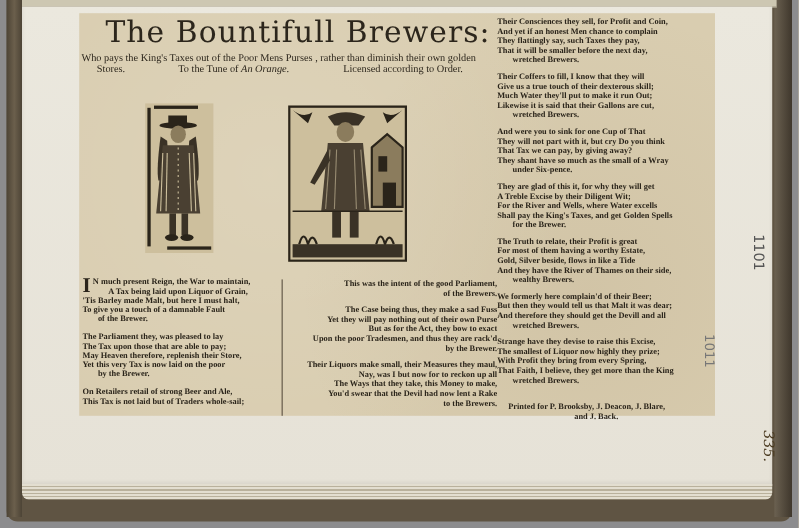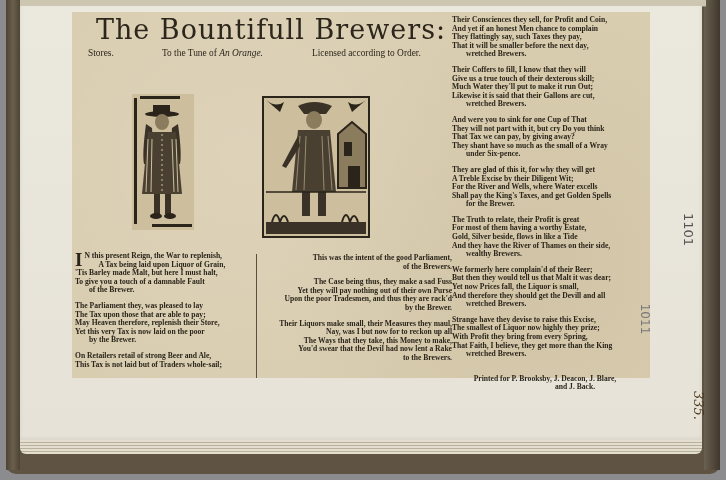--- a/index.html
+++ b/index.html
@@ -22,21 +22,21 @@
   .woodcut1{left:60px;top:82px;width:62px;height:136px;}
   .woodcut2{left:190px;top:84px;width:108px;height:142px;}
   .col{position:absolute;font-family:"Liberation Serif",serif;font-size:7.6px;line-height:8.6px;color:#2a241a;font-weight:bold;}
   .col1{left:3px;top:240px;width:178px;}
   .col2{left:184px;top:242px;width:192px;border-left:1px solid #5a5040;padding-left:3px;height:124px;text-align:right;}
   .col3{left:380px;top:4px;width:176px;}
   .stanza{margin-bottom:7px;}
   .line{white-space:nowrap;overflow:hidden;}
   .line.ind{padding-left:14px;}
   .dropcap{float:left;font-size:19px;line-height:16px;margin-right:2px;font-weight:bold;}
-  .imprint{margin-top:16px;padding-left:10px;text-align:center;}
+  .imprint{margin-top:16px;padding-left:10px;}
   .imprint .l2{padding-left:60px;}
   .pencil-num1{position:absolute;left:672px;top:222px;transform:rotate(90deg);font-size:13px;color:#555;font-family:"DejaVu Sans",sans-serif;}
   .pencil-num2{position:absolute;left:630px;top:312px;transform:rotate(90deg);font-size:12px;color:#777;font-family:"DejaVu Sans",sans-serif;}
   .page-num{position:absolute;left:684px;top:398px;transform:rotate(90deg);font-size:13px;color:#4a3a20;font-family:"DejaVu Serif",serif;font-style:italic;}
 </style>
 </head>
 <body>
 
 <div class="binding"></div>
 <div class="binding-spine"></div>
@@ -44,20 +44,21 @@
 <div class="top-strip"></div>
 
 <div class="album-page">
   <div class="pencil-cross">+</div>
 </div>
 <div class="page-stack"></div>
 
 <div class="sheet">
   <div class="title">The Bountifull Brewers:</div>
   <div class="subtitle">
+    <div>Who pays the King's Taxes out of the Poor Mens Purses , rather than diminish their own golden</div>
     <div class="row2">
       <span class="stores">Stores.</span>
       <span class="tune"><span>To the Tune of </span><i>An Orange.</i></span>
       <span>Licensed according to Order.</span>
     </div>
   </div>
 
   <div class="woodcut woodcut1">
     <svg width="62" height="136" viewBox="0 0 62 136">
       <rect x="2" y="4" width="3" height="126" fill="#2a241a"></rect>
@@ -106,21 +107,21 @@
       <line x1="4" y1="96" x2="104" y2="96" stroke="#2a241a" stroke-width="1.5"></line>
       <path d="M10 126 Q14 112 18 126 Q22 114 26 126" stroke="#2a241a" stroke-width="2" fill="none"></path>
       <path d="M80 126 Q84 112 88 126 Q92 114 96 126" stroke="#2a241a" stroke-width="2" fill="none"></path>
       <rect x="4" y="126" width="100" height="12" fill="#3a3226"></rect>
     </svg>
   </div>
 
   <div class="col col1">
     <div class="stanza">
       <span class="dropcap">I</span>
-      <div class="line">N this present Reign, the War to replenish,</div>
+      <div class="line">N much present Reign, the War to maintain,</div>
       <div class="line ind">A Tax being laid upon Liquor of Grain,</div>
       <div class="line">'Tis Barley made Malt, but here I must halt,</div>
       <div class="line">To give you a touch of a damnable Fault</div>
       <div class="line ind">of the Brewer.</div>
     </div>
     <div class="stanza">
       <div class="line">The Parliament they, was pleased to lay</div>
       <div class="line">The Tax upon those that are able to pay;</div>
       <div class="line">May Heaven therefore, replenish their Store,</div>
       <div class="line">Yet this very Tax is now laid on the poor</div>
@@ -133,20 +134,21 @@
   </div>
 
   <div class="col col2">
     <div class="stanza">
       <div class="line">This was the intent of the good Parliament,</div>
       <div class="line ind">of the Brewers.</div>
     </div>
     <div class="stanza">
       <div class="line">The Case being thus, they make a sad Fuss</div>
       <div class="line">Yet they will pay nothing out of their own Purse</div>
+      <div class="line">But as for the Act, they bow to exact</div>
       <div class="line">Upon the poor Tradesmen, and thus they are rack'd</div>
       <div class="line ind">by the Brewer.</div>
     </div>
     <div class="stanza">
       <div class="line">Their Liquors make small, their Measures they maul,</div>
       <div class="line">Nay, was I but now for to reckon up all</div>
       <div class="line">The Ways that they take, this Money to make,</div>
       <div class="line">You'd swear that the Devil had now lent a Rake</div>
       <div class="line ind">to the Brewers.</div>
     </div>
@@ -184,21 +186,20 @@
     <div class="stanza">
       <div class="line">The Truth to relate, their Profit is great</div>
       <div class="line">For most of them having a worthy Estate,</div>
       <div class="line">Gold, Silver beside, flows in like a Tide</div>
       <div class="line">And they have the River of Thames on their side,</div>
       <div class="line ind">wealthy Brewers.</div>
     </div>
     <div class="stanza">
       <div class="line">We formerly here complain'd of their Beer;</div>
       <div class="line">But then they would tell us that Malt it was dear;</div>
-      <div class="line">Yet now Prices fall, the Liquor is small,</div>
       <div class="line">And therefore they should get the Devill and all</div>
       <div class="line ind">wretched Brewers.</div>
     </div>
     <div class="stanza">
       <div class="line">Strange have they devise to raise this Excise,</div>
       <div class="line">The smallest of Liquor now highly they prize;</div>
       <div class="line">With Profit they bring from every Spring,</div>
       <div class="line">That Faith, I believe, they get more than the King</div>
       <div class="line ind">wretched Brewers.</div>
     </div>

